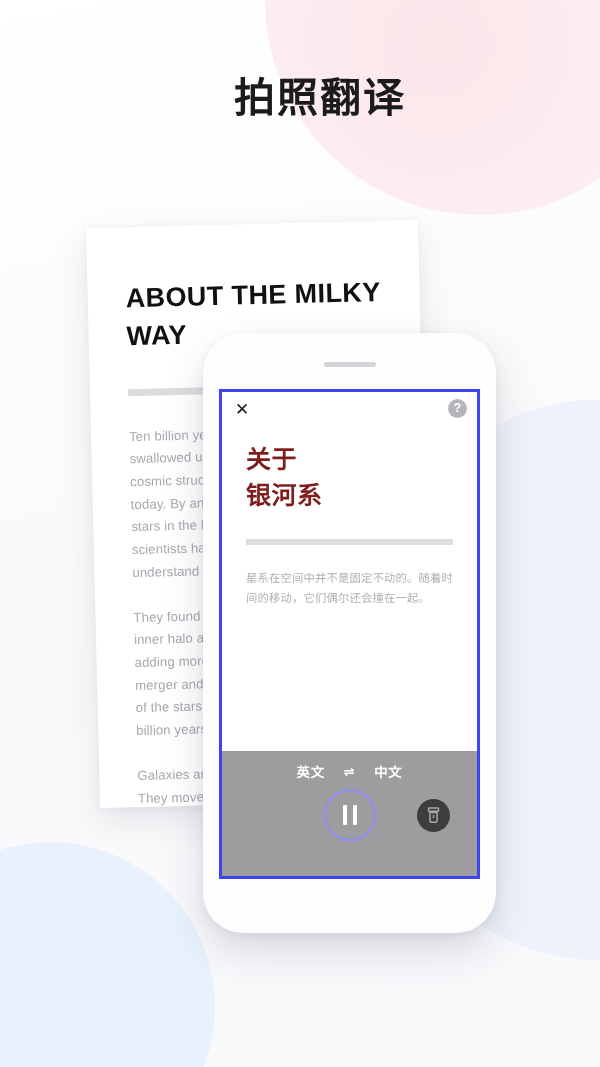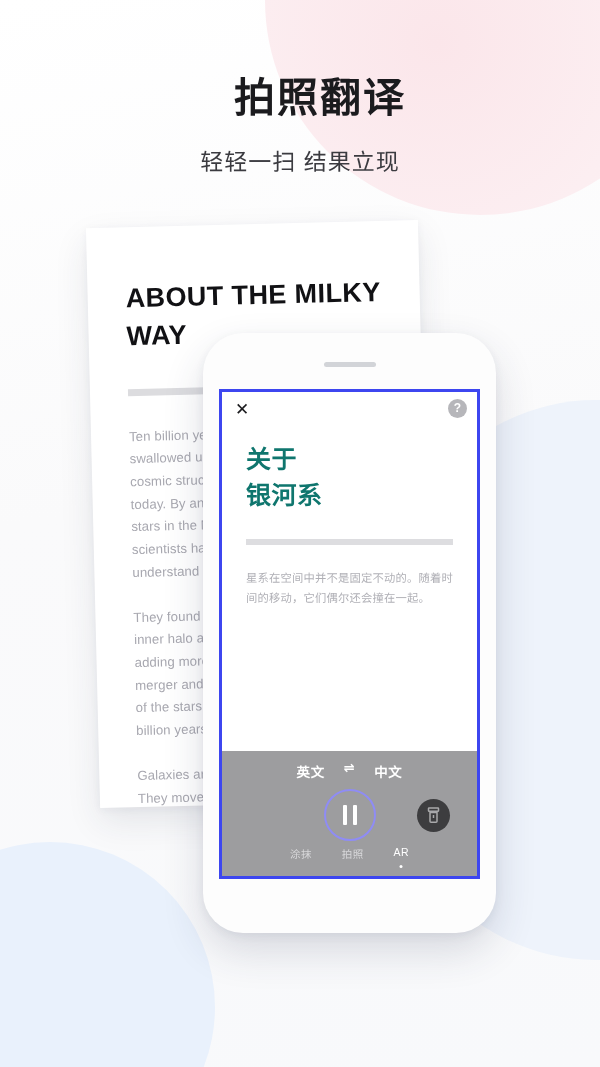--- a/index.html
+++ b/index.html
@@ -182,21 +182,21 @@
     font-weight: bold;
     cursor: pointer;
   }
 
   .trans-body {
     padding: 8px 24px 0 24px;
   }
   .trans-title {
     font-size: 25px;
     font-weight: bold;
-    color: #0f766e;
+    color: #7f1d1d;
     line-height: 1.42;
     margin: 0;
     letter-spacing: 0.5px;
   }
   .trans-rule {
     height: 6px;
     background: #dddde0;
     margin: 26px 0 24px 0;
     width: 100%;
   }
@@ -212,20 +212,21 @@
   .cam-overlay {
     position: absolute;
     left: 0;
     right: 0;
     bottom: 0;
     height: 125px;
     background: rgba(150, 150, 152, 0.93);
   }
   .lang-row {
     display: flex;
+    align-items: center;
     justify-content: center;
     gap: 19px;
     padding-top: 10px;
     color: #ffffff;
     font-size: 13.5px;
     font-weight: bold;
     letter-spacing: 0.6px;
   }
   .lang-pill { cursor: pointer; }
   .swap-icon {
@@ -307,21 +308,20 @@
 <body>
 
 <div class="stage">
 
   <div class="blob blob-pink"></div>
   <div class="blob blob-blue-right"></div>
   <div class="blob blob-blue-left"></div>
 
   <div class="hero">
     <h1 class="hero-title">拍照翻译</h1>
-    <p class="hero-sub">轻轻一扫 结果立现</p>
   </div>
 
   <div class="paper-card">
     <h2 class="paper-title">ABOUT THE MILKY WAY</h2>
     <div class="paper-rule"></div>
     <p class="paper-para">Ten billion years ago, the Milky Way swallowed up another galaxy, creating the cosmic structure our Solar System sits in today. By analyzing the age distribution of stars in the Milky Way's inner halo, scientists have now been able to better understand our galaxy's formation.</p>
     <p class="paper-para">They found that many of the stars in the inner halo are up to 10 billion years old, adding more evidence for the timing of the merger and helping to pinpoint the position of the stars that were in the Milky Way 13.5 billion years ago.</p>
     <p class="paper-para">Galaxies are not fixed in place in space. They move around over time, and occasionally smashing into one another.</p>
   </div>
 
@@ -356,23 +356,18 @@
           </div>
           <div class="torch">
             <svg width="15" height="17" viewBox="0 0 15 17">
               <rect x="2.5" y="1" width="10" height="3.3" rx="0.6" fill="none" stroke="#a9a9ab" stroke-width="1.5"></rect>
               <path d="M4 5.6 h7 v8.6 a1 1 0 0 1 -1 1 h-5 a1 1 0 0 1 -1 -1 z" fill="none" stroke="#a9a9ab" stroke-width="1.5"></path>
               <line x1="7.5" y1="8" x2="7.5" y2="11" stroke="#a9a9ab" stroke-width="1.5"></line>
             </svg>
           </div>
         </div>
 
-        <div class="mode-tabs">
-          <div class="mode-tab">涂抹</div>
-          <div class="mode-tab">拍照</div>
-          <div class="mode-tab active">AR</div>
-        </div>
 
       </div>
     </div>
   </div>
 
 </div>
 
 </body></html>

